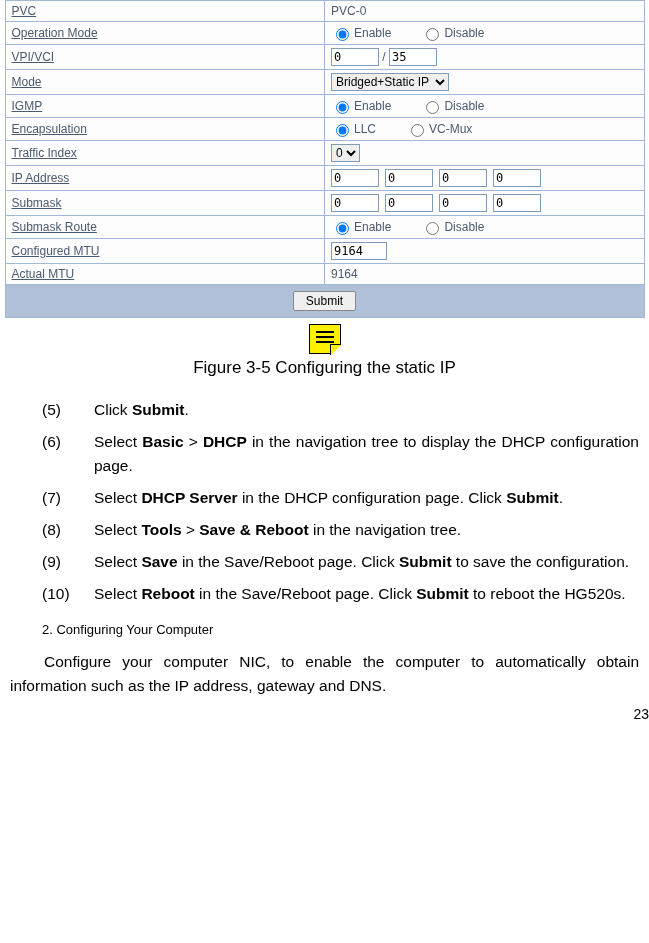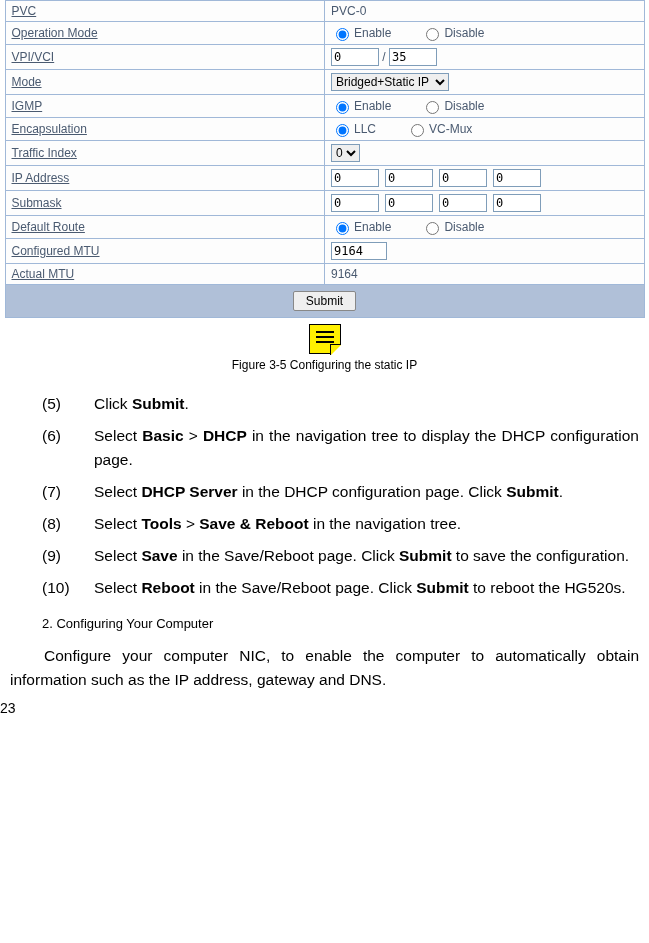--- a/index.html
+++ b/index.html
@@ -86,21 +86,21 @@
     right: -1.5px;
     bottom: -1.5px;
     width: 10px;
     height: 10px;
     background: linear-gradient(135deg, #fff000 48%, #fff 52%);
     border-left: 1.5px solid #000;
     border-top: 1.5px solid #000;
   }
   .figure-caption {
     text-align: center;
-    font-size: 12px;
+    font-size: 17px;
     margin: 4px 0 20px 0;
   }
   .content {
     padding: 0 10px;
     font-size: 15.5px;
     line-height: 1.55;
   }
   ol.steps {
     list-style: none;
     padding: 0 0 0 32px;
@@ -124,21 +124,21 @@
     margin: 14px 0 10px 0;
     font-size: 13px;
   }
   .para {
     padding-left: 0;
     text-align: justify;
     margin: 0 0 8px 0;
   }
   .para-indent { text-indent: 34px; }
   .page-num {
-    text-align: left;
+    text-align: right;
     font-size: 14px;
     margin-top: 6px;
   }
 </style>
 </head>
 <body>
 
 <table class="form-table">
   <tbody>
       <tr>
@@ -226,21 +226,21 @@
     <td>
       <span class="ip-group">
         <input type="text" class="num-input" value="0" style="">
         <input type="text" class="num-input" value="0" style="">
         <input type="text" class="num-input" value="0" style="">
         <input type="text" class="num-input" value="0" style="">
       </span>
     </td>
   </tr>
   <tr>
-    <td class="label-cell">Default Route</td>
+    <td class="label-cell">Submask Route</td>
     <td>
       <span class="radio-group">
         <label>
               <input type="radio" checked="" style="">
               <span>Enable</span>
             </label>
         <label>
               <input type="radio" style="">
               <span>Disable</span>
             </label>

